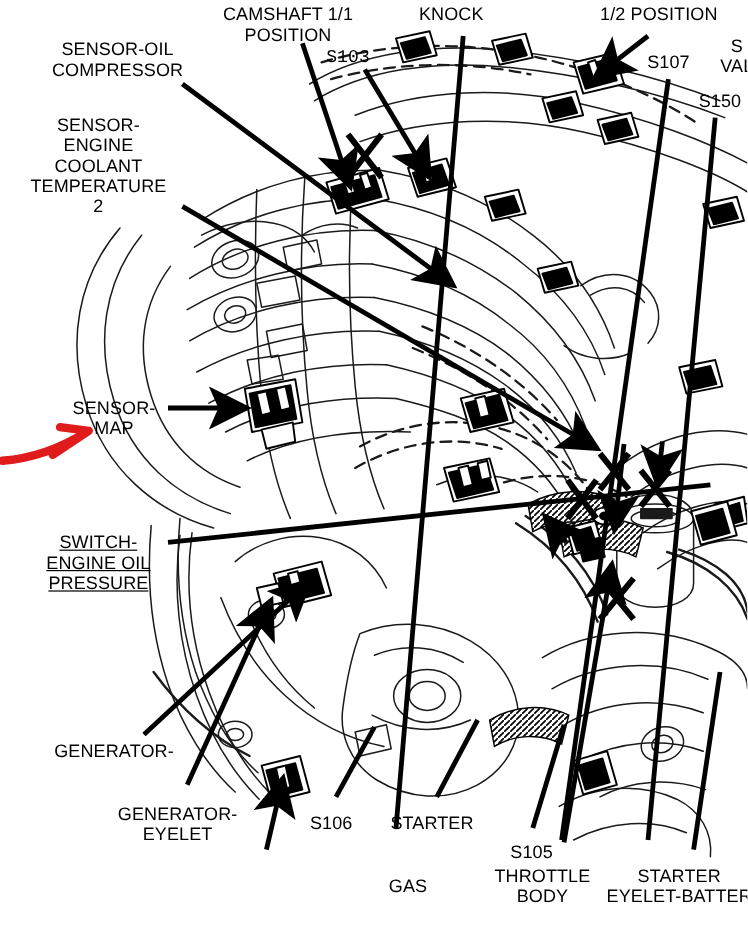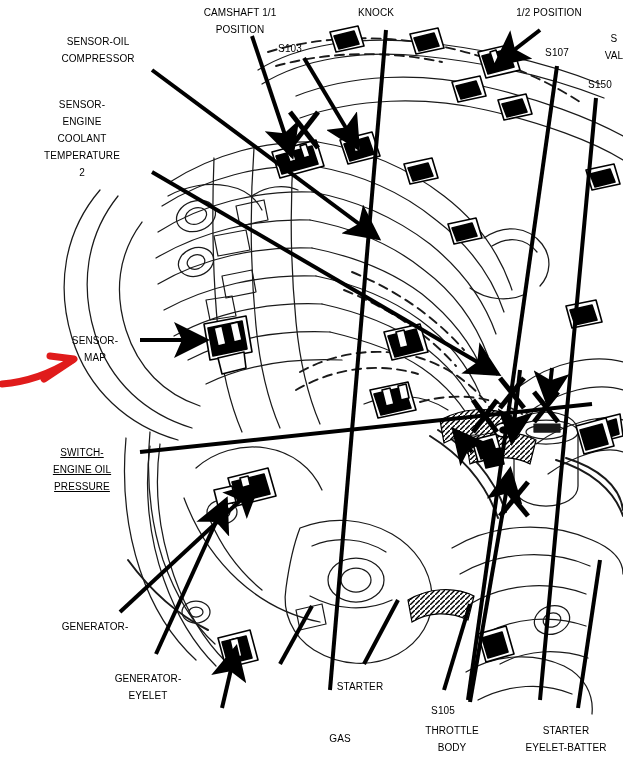--- a/index.html
+++ b/index.html
@@ -25,21 +25,21 @@
     width: 623px;
     height: 782px;
   }
   #art-layer { z-index: 1; }
   #label-layer { z-index: 3; pointer-events: none; }
 
   .callout-label {
     position: absolute;
     color: #000000;
     font-family: "Liberation Sans", sans-serif;
-    font-size: 10px;
+    font-size: 15px;
     line-height: 17px;
     font-weight: 400;
     letter-spacing: 0.1px;
     white-space: pre;
     pointer-events: auto;
   }
   .callout-label.ctr { text-align: center; }
 
   .fwd-badge {
     position: absolute;
@@ -371,38 +371,39 @@
     <path d="M44 31 L74 11 L50 8" fill="none" stroke="#e01b1b" stroke-width="7" stroke-linecap="round" stroke-linejoin="round"></path>
   </svg>
 
   <div id="label-layer">
       <div class="callout-label ctr" style="top: 4px; left: 0px; width: 480px;">CAMSHAFT 1/1
 POSITION</div>
       <div class="callout-label ctr" style="top: 4px; left: 0px; width: 752px;">KNOCK</div>
       <div class="callout-label ctr" style="top: 4px; left: 0px; width: 1098px;">1/2 POSITION</div>
       <div class="callout-label ctr" style="top: 33px; left: 0px; width: 196px;">SENSOR-OIL
 COMPRESSOR</div>
-      <div class="callout-label ctr" style="top: 40px; left: 0px; width: 580px;">S103</div>
+      <div class="callout-label ctr" style="top: 40px; left: 0px; width: 580px; font-family: Liberation Mono, monospace;">S103</div>
       <div class="callout-label ctr" style="top: 44px; left: 0px; width: 1114px;">S107</div>
       <div class="callout-label ctr" style="top: 30px; left: 0px; width: 1228px;">S
 VAL</div>
       <div class="callout-label ctr" style="top: 76px; left: 0px; width: 1200px;">S150</div>
       <div class="callout-label ctr" style="top: 96px; left: 0px; width: 164px;">SENSOR-
 ENGINE
 COOLANT
 TEMPERATURE
 2</div>
       <div class="callout-label ctr" style="top: 332px; left: 0px; width: 190px;">SENSOR-
 MAP</div>
       <div class="callout-label ctr" style="top: 444px; left: 0px; width: 164px; text-decoration: underline;">SWITCH-
 ENGINE OIL
 PRESSURE</div>
       <div class="callout-label ctr" style="top: 618px; left: 0px; width: 190px;">GENERATOR-</div>
       <div class="callout-label ctr" style="top: 670px; left: 0px; width: 296px;">GENERATOR-
 EYELET</div>
+      <div class="callout-label ctr" style="top: 678px; left: 0px; width: 552px;">S106</div>
       <div class="callout-label ctr" style="top: 678px; left: 0px; width: 720px;">STARTER</div>
       <div class="callout-label ctr" style="top: 702px; left: 0px; width: 886px;">S105</div>
       <div class="callout-label ctr" style="top: 730px; left: 0px; width: 680px;">GAS</div>
       <div class="callout-label ctr" style="top: 722px; left: 0px; width: 904px;">THROTTLE
 BODY</div>
       <div class="callout-label ctr" style="top: 722px; left: 0px; width: 1132px;">STARTER
 EYELET-BATTER</div>
     </div>
 
 </div>

